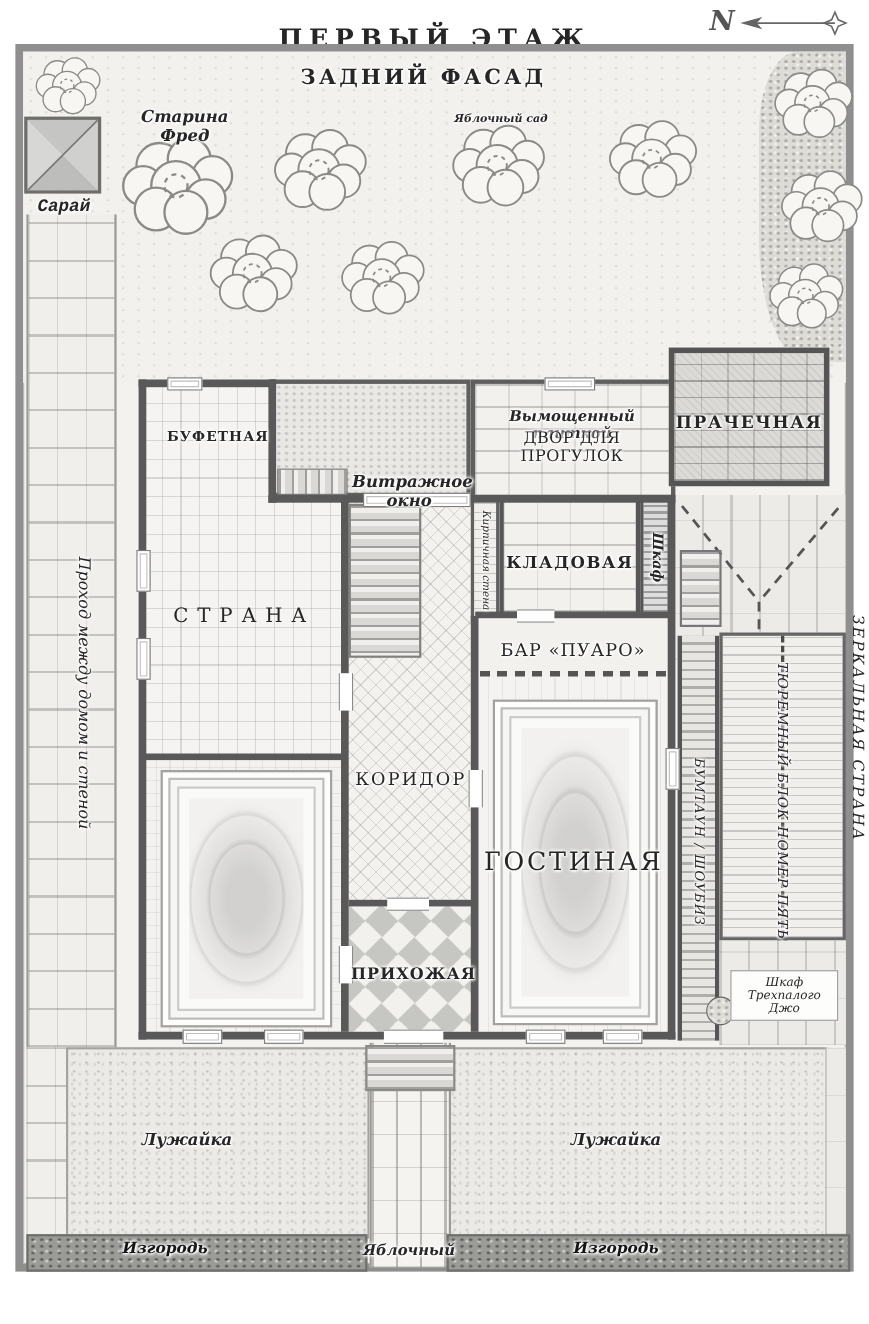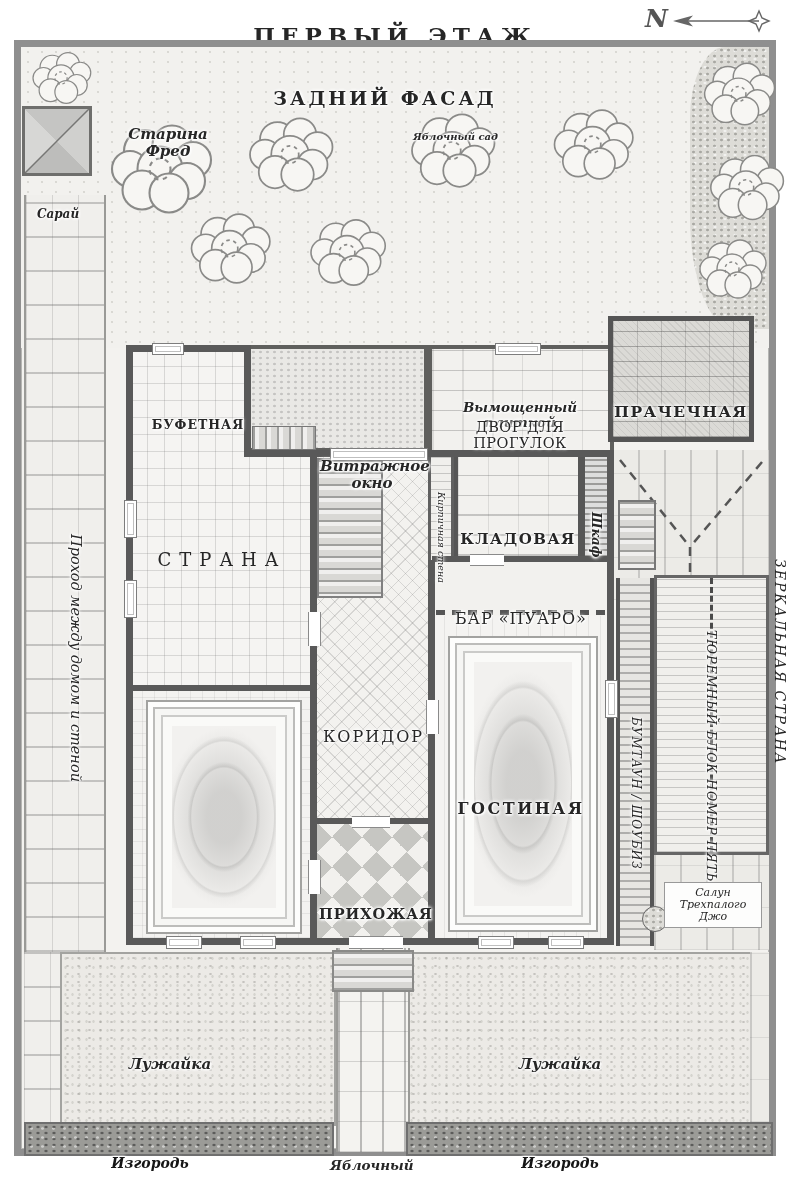--- a/index.html
+++ b/index.html
@@ -3,21 +3,21 @@
 <meta charset="utf-8">
 <style>
   html,body{margin:0;padding:0;background:#fff;}
   .page{position:relative;width:790px;height:1204px;background:#fff;overflow:hidden;
         font-family:"DejaVu Serif","Liberation Serif",serif;color:#2b2b2b;}
   .abs{position:absolute;}
   .lbl{position:absolute;text-align:center;line-height:1.12;color:#262626;}
   .caps{font-weight:bold;letter-spacing:2px;}
   .ital{font-style:italic;font-weight:bold;}
   .vert{writing-mode:vertical-rl;text-orientation:mixed;display:flex;align-items:center;justify-content:center;}
-  .glow{text-shadow:0 0 3px #fff,0 0 4px #fff,0 0 4px #fff,1px 1px 2px #fff;margin-top:28px;}
+  .glow{text-shadow:0 0 3px #fff,0 0 4px #fff,0 0 4px #fff,1px 1px 2px #fff;}
   
   .grass{background-color:#f2f1ee;background-image:radial-gradient(rgba(120,120,112,.22) .8px,transparent 1.6px);background-size:14px 10px;}
   .lawn{background-color:#eceae6;background-image:radial-gradient(rgba(105,105,98,.3) .9px,transparent 1.7px),radial-gradient(rgba(130,130,122,.22) .8px,transparent 1.5px);background-size:11px 8px,7px 9px;border:2px solid #a3a3a0;}
   .stone{background-color:#f0efec;background-image:repeating-linear-gradient(0deg,rgba(100,100,100,.32) 0 2px,transparent 2px 34px),repeating-linear-gradient(90deg,rgba(100,100,100,.2) 0 1px,transparent 1px 26px);}
   .plankv{background-color:#f4f3f0;background-image:repeating-linear-gradient(90deg,rgba(90,90,90,.38) 0 2px,transparent 2px 22px),repeating-linear-gradient(0deg,rgba(90,90,90,.22) 0 1px,transparent 1px 30px);}
   .pave{background-color:#ecebe7;background-image:repeating-linear-gradient(90deg,rgba(110,110,110,.28) 0 2px,transparent 2px 26px),repeating-linear-gradient(0deg,rgba(110,110,110,.14) 0 1px,transparent 1px 42px);}
   .tile{background-color:#f5f4f2;background-image:repeating-linear-gradient(0deg,rgba(110,110,110,.22) 0 1px,transparent 1px 17px),repeating-linear-gradient(90deg,rgba(110,110,110,.22) 0 1px,transparent 1px 17px);}
   .brick{background-color:#f2f1ee;background-image:repeating-linear-gradient(0deg,rgba(100,100,100,.32) 0 1.5px,transparent 1.5px 20px),repeating-linear-gradient(90deg,rgba(100,100,100,.16) 0 1.5px,transparent 1.5px 30px);}
   .brickd{background-color:#dbdad6;background-image:repeating-linear-gradient(0deg,rgba(70,70,70,.38) 0 1.5px,transparent 1.5px 15px),repeating-linear-gradient(90deg,rgba(70,70,70,.22) 0 1.5px,transparent 1.5px 24px),repeating-linear-gradient(45deg,rgba(80,80,80,.1) 0 1px,transparent 1px 5px);}
   .herring{background-color:#f3f2ef;background-image:repeating-linear-gradient(45deg,rgba(100,100,100,.2) 0 1px,transparent 1px 10px),repeating-linear-gradient(135deg,rgba(100,100,100,.2) 0 1px,transparent 1px 10px);}
@@ -187,38 +187,38 @@
   <svg class="tree" style="left:702px;top:150px;" width="88" height="75" viewBox="0 0 80 68">
       <use href="#treeShape"></use>
     </svg>
   <svg class="tree" style="left:692px;top:235px;" width="80" height="68" viewBox="0 0 80 68">
       <use href="#treeShape"></use>
     </svg>
 
   <div class="lbl caps glow" style="top:60px;left:200px;width:370px;font-size:19px;letter-spacing:3px;">ЗАДНИЙ ФАСАД</div>
   <div class="lbl ital glow" style="top:98px;left:118px;width:100px;font-size:15px;">Старина Фред</div>
   <div class="lbl ital glow" style="top:103px;left:378px;width:155px;font-size:10px;">Яблочный сад</div>
-  <div class="lbl ital glow" style="top:180px;left:18px;width:80px;font-size:12px;">Сарай</div>
+  <div class="lbl ital glow" style="top:180px;left:18px;width:80px;font-size:16px;font-family:Liberation Mono, monospace;">Сарай</div>
   <div class="lbl caps glow" style="top:390px;left:134px;width:128px;font-size:12.5px;letter-spacing:1px;">БУФЕТНАЯ</div>
   <div class="lbl ital glow" style="top:430px;left:320px;width:104px;font-size:15px;">Витражное окно</div>
   <div class="lbl ital glow" style="top:372px;left:430px;width:180px;font-size:13.5px;">Вымощенный плиткой</div>
   <div class="lbl caps glow" style="top:391px;left:430px;width:180px;font-size:14.5px;letter-spacing:0.5px;font-weight:normal;">ДВОР ДЛЯ ПРОГУЛОК</div>
   <div class="lbl caps glow" style="top:375px;left:611px;width:140px;font-size:15.5px;letter-spacing:1.5px;">ПРАЧЕЧНАЯ</div>
   <div class="lbl caps" style="top:550px;left:138px;width:168px;font-size:18px;letter-spacing:8px;font-weight:normal;">СТРАНА</div>
   <div class="lbl caps glow" style="top:503px;left:454px;width:128px;font-size:15px;letter-spacing:1.5px;font-weight:bold;">КЛАДОВАЯ</div>
   <div class="lbl vert ital glow" style="top:470px;left:583px;width:26px;height:74px;font-size:13px;">Шкаф</div>
   <div class="lbl vert ital glow" style="top:456px;left:429px;width:24px;height:106px;font-size:9.5px;font-weight:normal;">Кирпичная стена</div>
   <div class="lbl caps glow" style="top:582px;left:432px;width:178px;font-size:16px;letter-spacing:1px;font-weight:normal;">БАР «ПУАРО»</div>
   <div class="lbl caps glow" style="top:700px;left:317px;width:113px;font-size:16px;letter-spacing:2px;font-weight:normal;">КОРИДОР</div>
-  <div class="lbl caps glow" style="top:772px;left:440px;width:162px;font-size:16px;letter-spacing:2.5px;font-weight:bold;">ГОСТИНАЯ</div>
+  <div class="lbl caps glow" style="top:772px;left:440px;width:162px;font-size:23px;letter-spacing:2.5px;font-weight:normal;">ГОСТИНАЯ</div>
   <div class="lbl caps glow" style="top:878px;left:319px;width:111px;font-size:14.5px;letter-spacing:1px;">ПРИХОЖАЯ</div>
   <div class="lbl vert ital glow" style="top:470px;left:62px;width:28px;height:320px;font-size:14.5px;font-weight:normal;">Проход между домом и стеной</div>
   <div class="lbl vert ital" style="top:545px;left:768px;width:22px;height:235px;font-size:14px;letter-spacing:2px;font-weight:normal;">ЗЕРКАЛЬНАЯ СТРАНА</div>
   <div class="lbl vert ital glow" style="top:600px;left:620px;width:30px;height:330px;font-size:12px;letter-spacing:1px;font-weight:normal;">БУМТАУН / ШОУБИЗ</div>
   <div class="lbl vert ital glow" style="top:588px;left:696px;width:30px;height:280px;font-size:12.5px;letter-spacing:1px;font-weight:normal;">ТЮРЕМНЫЙ БЛОК НОМЕР ПЯТЬ</div>
-  <div class="lbl ital" style="top:882px;left:664px;width:98px;height:46px;font-size:11px;background:#fdfdfc;border:1px solid #999;display:flex;align-items:center;justify-content:center;box-sizing:border-box;font-weight:normal;">Салун Трехпалого Джо</div>
+  <div class="lbl ital" style="top:882px;left:664px;width:98px;height:46px;font-size:11px;background:#fdfdfc;border:1px solid #999;display:flex;align-items:center;justify-content:center;box-sizing:border-box;font-weight:normal;">Шкаф Трехпалого Джо</div>
   <div class="lbl ital glow" style="top:1028px;left:100px;width:140px;font-size:15px;">Лужайка</div>
   <div class="lbl ital glow" style="top:1028px;left:490px;width:140px;font-size:15px;">Лужайка</div>
   <div class="lbl ital glow" style="top:1128px;left:90px;width:120px;font-size:14px;color:#151515;">Изгородь</div>
   <div class="lbl ital glow" style="top:1128px;left:480px;width:160px;font-size:14px;color:#151515;">Изгородь</div>
   <div class="lbl ital glow" style="top:1130px;left:330px;width:82px;font-size:13.5px;">Яблочный</div>
 
 </div>
 
 </body></html>

